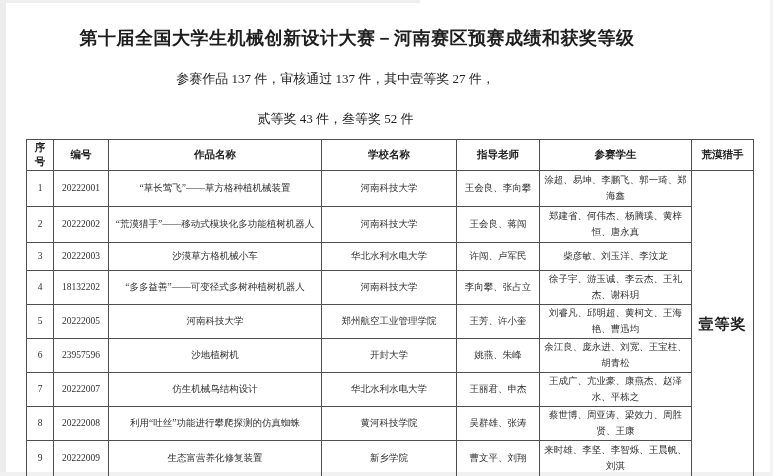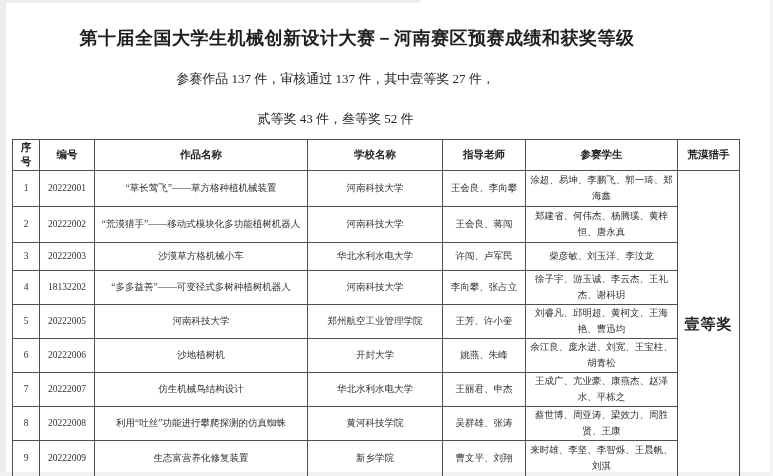--- a/index.html
+++ b/index.html
@@ -27,21 +27,21 @@
   .summary {
     position:absolute; top:59px; left:0; width:773px;
     text-align:center;
     transform:translateX(-51px);
     font-size:13px;
     color:#242424;
   }
   .summary .line { height:40px; line-height:40px; }
 
   table.results {
-    position:absolute; left:12px; top:139px;
+    position:absolute; left:26px; top:139px;
     width:727px;
     border-collapse:collapse;
     table-layout:fixed;
     font-family:Liberation Serif, serif;
   }
   .results th, .results td {
     border:1px solid #4f4f4f;
     text-align:center;
     vertical-align:middle;
     padding:1px 3px;
@@ -131,21 +131,21 @@
     <tr style="height:34px">
       <td>5</td>
       <td>20222005</td>
       <td>河南科技大学</td>
       <td>郑州航空工业管理学院</td>
       <td>王芳、许小奎</td>
       <td>刘睿凡、邱明超、黄柯文、王海艳、曹迅均</td>
     </tr>
     <tr style="height:34px">
       <td>6</td>
-      <td>20222006</td>
+      <td>23957596</td>
       <td>沙地植树机</td>
       <td>开封大学</td>
       <td>姚燕、朱峰</td>
       <td>余江良、庞永进、刘宽、王宝柱、胡青松</td>
     </tr>
     <tr style="height:34px">
       <td>7</td>
       <td>20222007</td>
       <td>仿生机械鸟结构设计</td>
       <td>华北水利水电大学</td>

